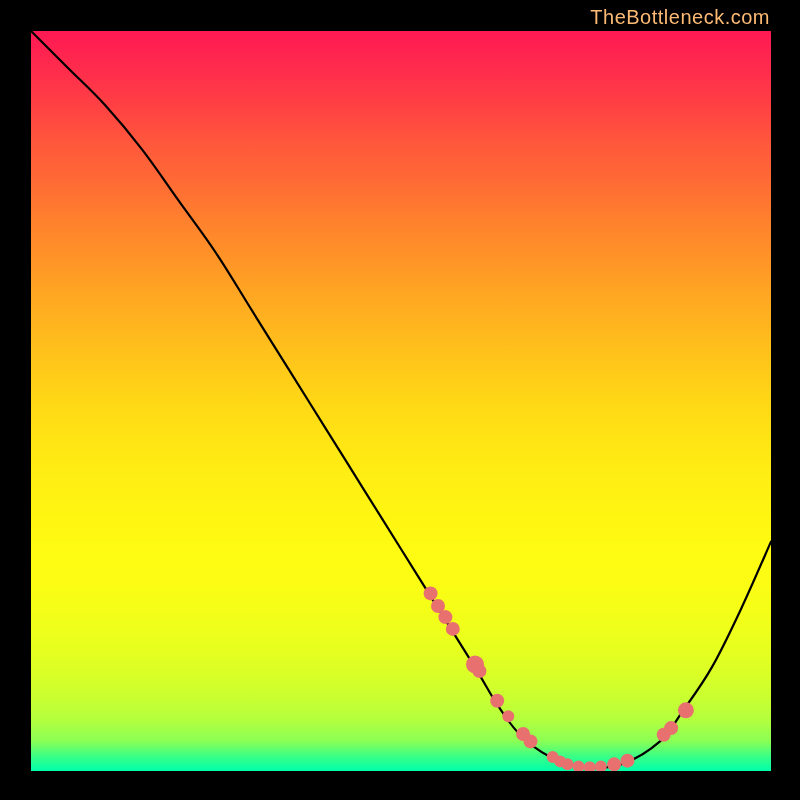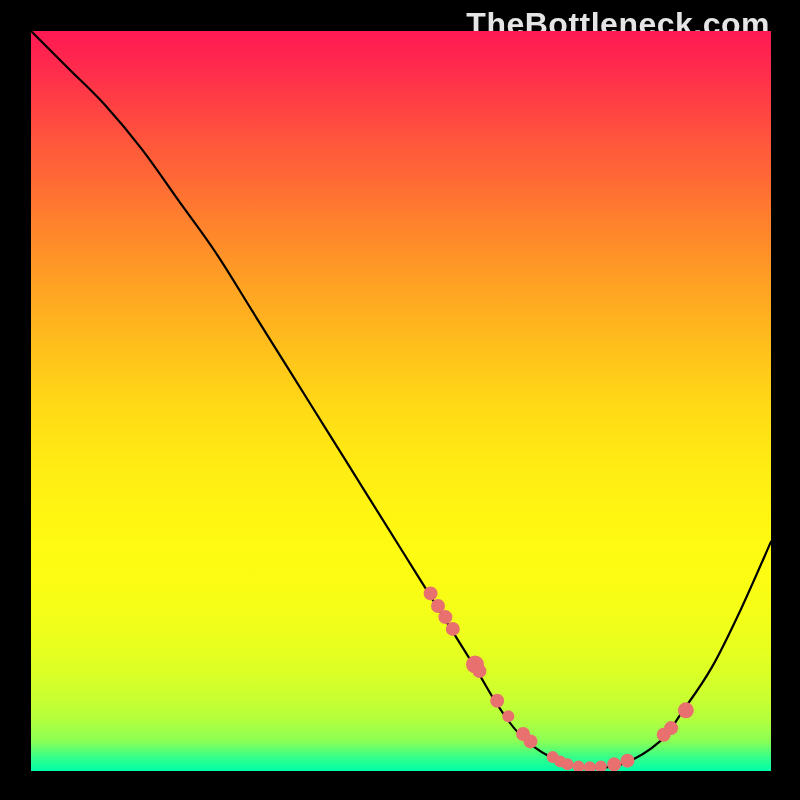--- a/index.html
+++ b/index.html
@@ -47,23 +47,23 @@
       #8aff55 96%,
       #3aff86 98%,
       #00ffaa 100%
     );
   }
   .watermark {
     position: absolute;
     top: 6px;
     right: 30px;
     font-family: Arial, Helvetica, sans-serif;
-    font-size: 32px;
-    font-weight: 700;
-    color: #e5e5e5;
+    font-size: 20px;
+    font-weight: 400;
+    color: #fdba74;
     letter-spacing: 0.5px;
   }
   .curve-svg {
     position: absolute;
     inset: 0;
     width: 740px;
     height: 740px;
   }
   .curve-path {
     fill: none;

